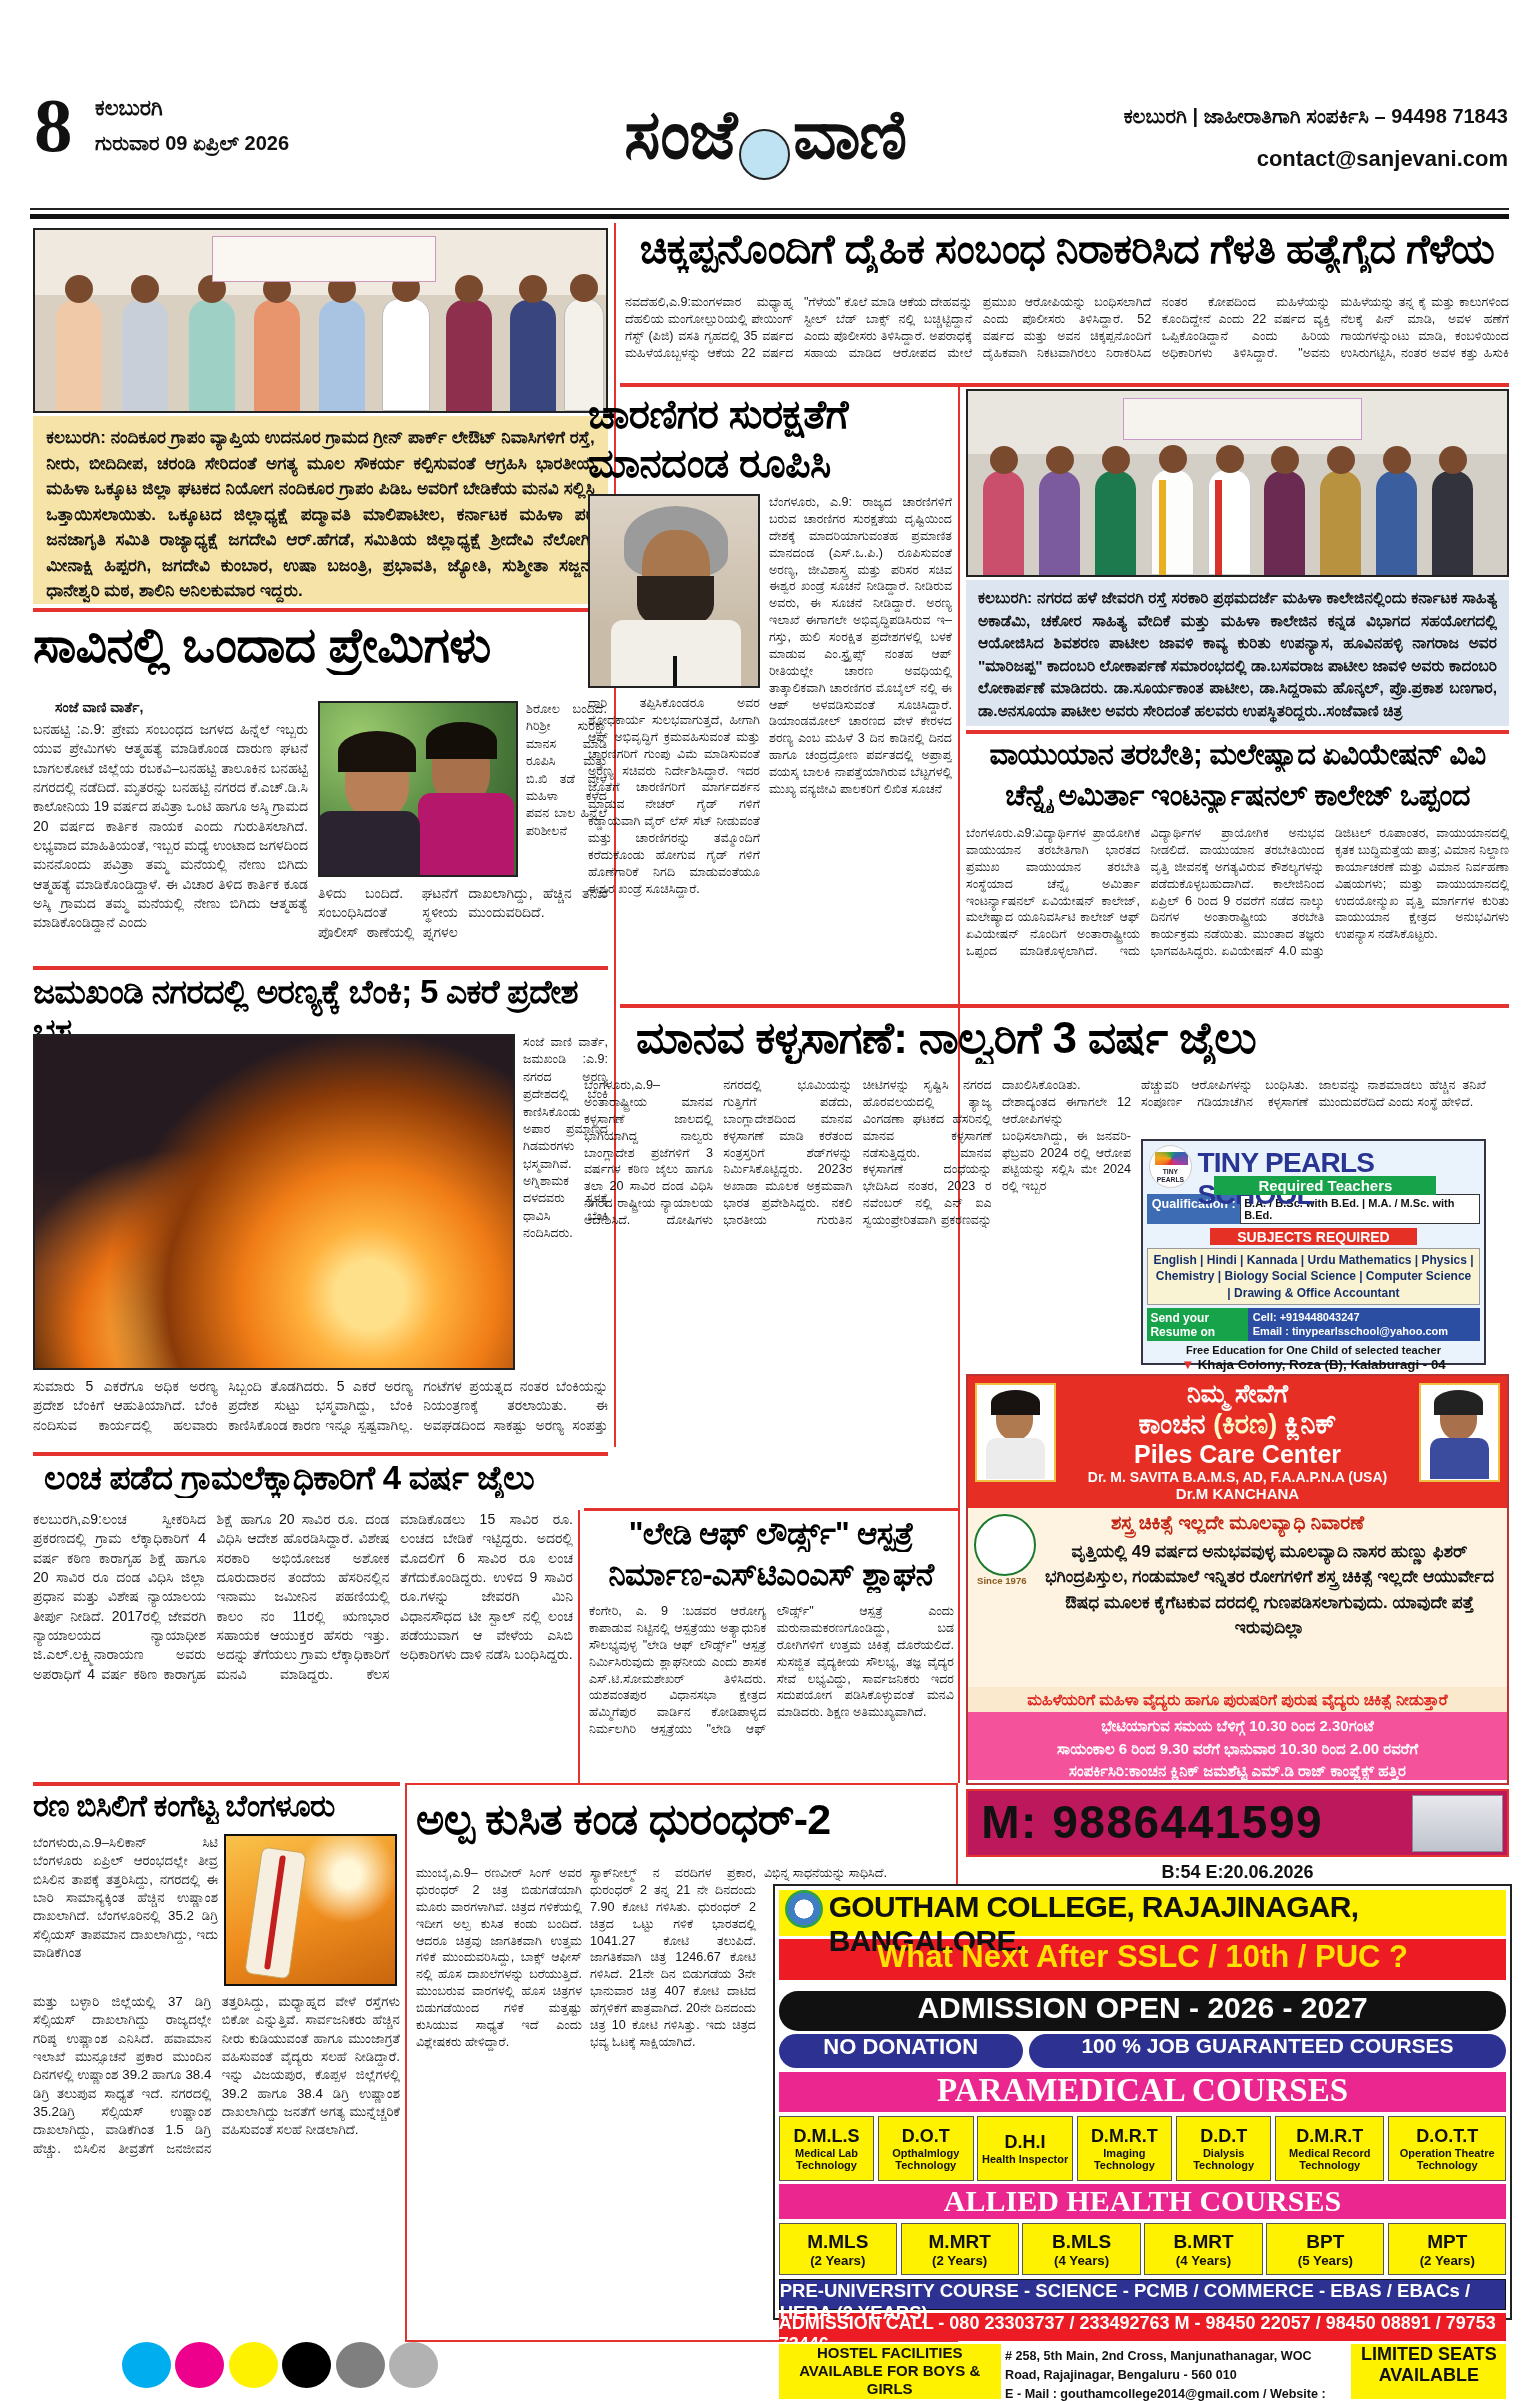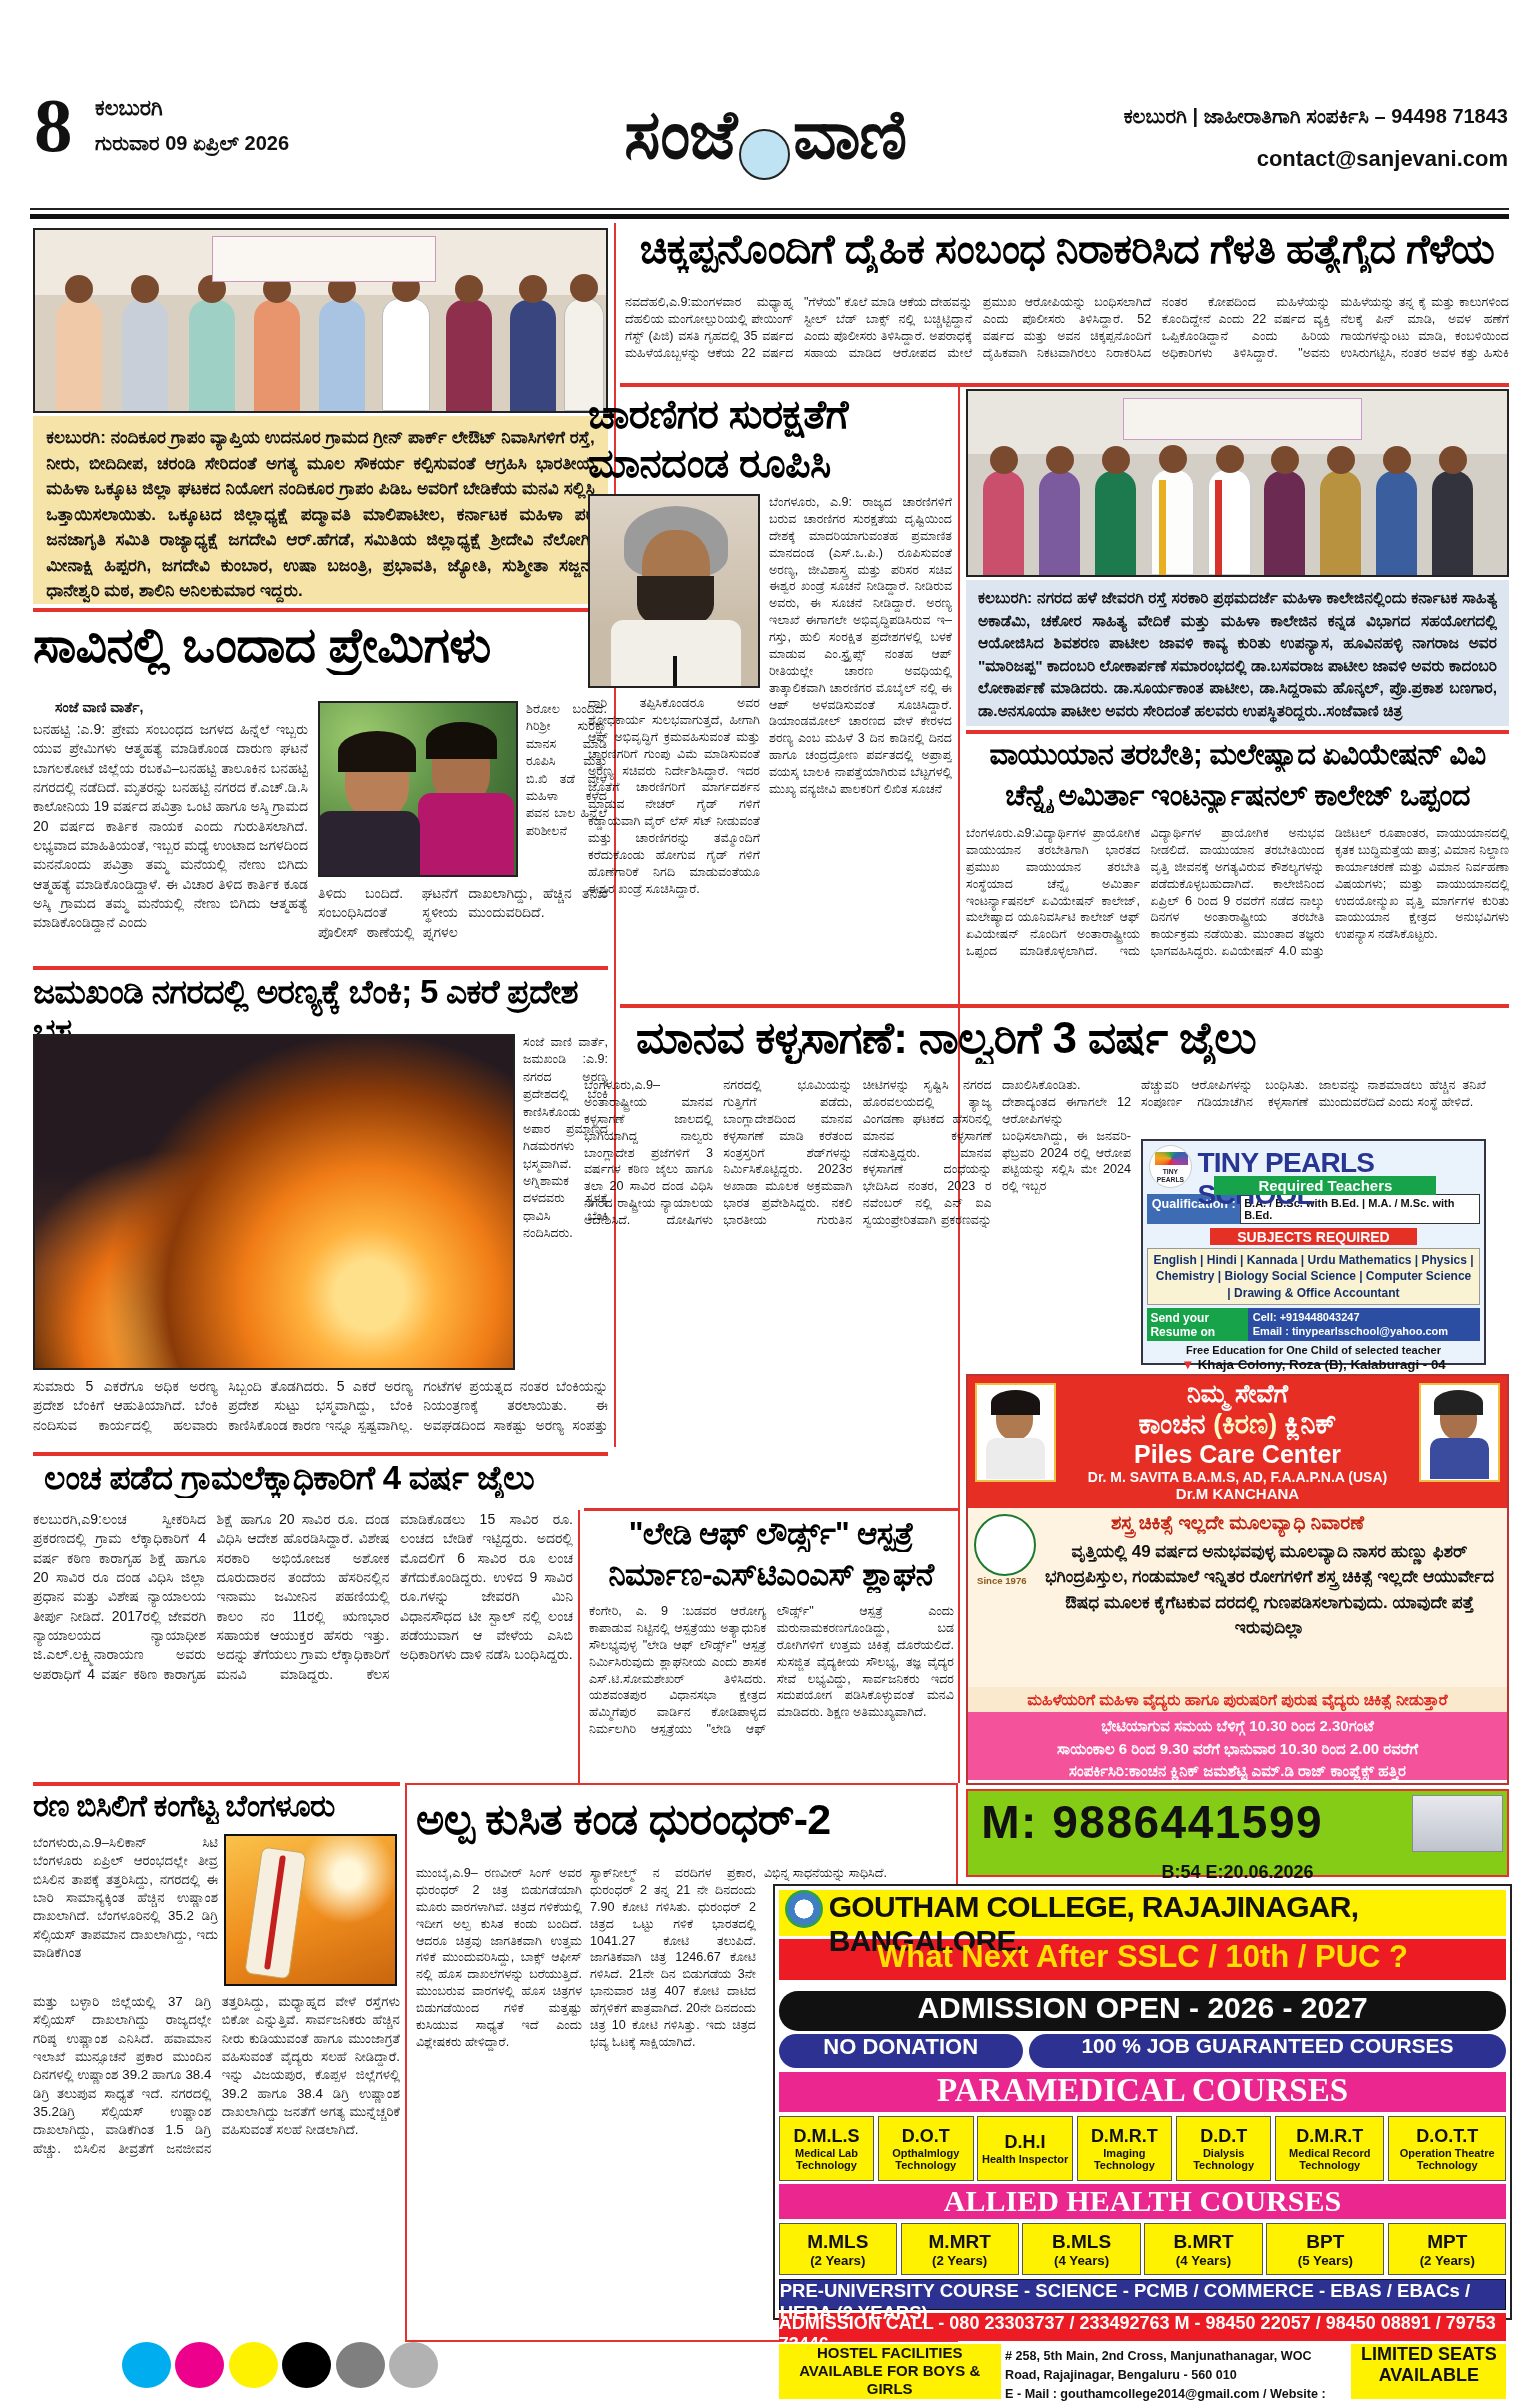--- a/index.html
+++ b/index.html
@@ -203,21 +203,21 @@
       <div style="margin-left:64px;margin-top:4.4px;font-size:17px;font-weight:700;line-height:1.5;text-align:center;">ವೃತ್ತಿಯಲ್ಲಿ 49 ವರ್ಷದ ಅನುಭವವುಳ್ಳ ಮೂಲವ್ಯಾದಿ ನಾಸರ ಹುಣ್ಣು ಫಿಶರ್ ಭಗಿಂದ್ರಪಿಸ್ತುಲ, ಗಂಡುಮಾಲೆ ಇನ್ನಿತರ ರೋಗಗಳಿಗೆ ಶಸ್ತ್ರ ಚಿಕಿತ್ಸೆ ಇಲ್ಲದೇ ಆಯುರ್ವೇದ ಔಷಧ ಮೂಲಕ ಕೈಗೆಟಕುವ ದರದಲ್ಲಿ ಗುಣಪಡಿಸಲಾಗುವುದು. ಯಾವುದೇ ಪತ್ತೆ ಇರುವುದಿಲ್ಲಾ</div>
     </div>
     <div style="background:#fbe9ce;color:#e0231c;font-size:15.5px;font-weight:800;text-align:center;padding:3.7px 1.5px;">ಮಹಿಳೆಯರಿಗೆ ಮಹಿಳಾ ವೈದ್ಯರು ಹಾಗೂ ಪುರುಷರಿಗೆ ಪುರುಷ ವೈದ್ಯರು ಚಿಕಿತ್ಸೆ ನೀಡುತ್ತಾರೆ</div>
     <div style="background:#f4539b;color:#fff;font-weight:800;text-align:center;font-size:15px;line-height:1.5;padding-top:3px;height:68px;box-sizing:border-box;">
       <div>ಭೇಟಿಯಾಗುವ ಸಮಯ ಬೆಳಿಗ್ಗೆ 10.30 ರಿಂದ 2.30ಗಂಟೆ</div>
       <div>ಸಾಯಂಕಾಲ 6 ರಿಂದ 9.30 ವರೆಗೆ ಭಾನುವಾರ 10.30 ರಿಂದ 2.00 ರವರೆಗೆ</div>
       <div>ಸಂಪರ್ಕಿಸಿರಿ:ಕಾಂಚನ ಕ್ಲಿನಿಕ್ ಜಮಶೆಟ್ಟಿ ಎಮ್.ಡಿ ರಾಜ್ ಕಾಂಪ್ಲೆಕ್ಸ್ ಹತ್ತಿರ</div>
     </div>
   </div>
 
-  <div class="abs" style="left:966px;top:1789px;width:543px;height:88px;border:2.2px solid #e4332e;box-sizing:border-box;background:#84cc16;">
+  <div class="abs" style="left:966px;top:1789px;width:543px;height:68px;border:2.2px solid #e4332e;box-sizing:border-box;background:#be185d;">
     <span style="position:absolute;left:13.3px;top:4.4px;font-size:46px;font-weight:800;letter-spacing:1.5px;">M:  9886441599</span>
     <span style="position:absolute;right:4.4px;top:3.7px;width:89px;height:55px;background:linear-gradient(#e8e8ee,#bfc4cc);border:0.7px solid #889;display:block;"></span>
   </div>
   <div class="abs" style="left:966px;top:1862px;width:543px;text-align:center;font-size:18px;font-weight:800;">B:54 E:20.06.2026</div>
 
   <div class="abs vrule" style="left:578px;top:1510px;height:274px;"></div>
   <div class="abs" style="left:584px;top:1508px;width:374px;height:3px;background:#e4332e;"></div>
   <div class="abs hl" style="left:584px;top:1516px;width:374px;font-size:31px;text-align:center;">"ಲೇಡಿ ಆಫ್ ಲೌರ್ಡ್ಸ್" ಆಸ್ಪತ್ರೆ</div>
   <div class="abs hl" style="left:584px;top:1557px;width:374px;font-size:31px;text-align:center;">ನಿರ್ಮಾಣ-ಎಸ್‌ಟಿಎಂಎಸ್ ಶ್ಲಾಘನೆ</div>
   <div class="abs bts col2" style="left:589px;top:1603px;width:365px;height:176px;">ಕೆಂಗೇರಿ, ಎ. 9 :ಬಡವರ ಆರೋಗ್ಯ ಕಾಪಾಡುವ ನಿಟ್ಟಿನಲ್ಲಿ ಆಸ್ಪತ್ರೆಯು ಅತ್ಯಾಧುನಿಕ ಸೌಲಭ್ಯವುಳ್ಳ "ಲೇಡಿ ಆಫ್ ಲೌರ್ಡ್ಸ್" ಆಸ್ಪತ್ರೆ ನಿರ್ಮಿಸಿರುವುದು ಶ್ಲಾಘನೀಯ ಎಂದು ಶಾಸಕ ಎಸ್.ಟಿ.ಸೋಮಶೇಖರ್ ತಿಳಿಸಿದರು. ಯಶವಂತಪುರ ವಿಧಾನಸಭಾ ಕ್ಷೇತ್ರದ ಹೆಮ್ಮಿಗೆಪುರ ವಾರ್ಡಿನ ಕೋಡಿಪಾಳ್ಯದ ನಿರ್ಮಲಗಿರಿ ಆಸ್ಪತ್ರೆಯು "ಲೇಡಿ ಆಫ್ ಲೌರ್ಡ್ಸ್" ಆಸ್ಪತ್ರೆ ಎಂದು ಮರುನಾಮಕರಣಗೊಂಡಿದ್ದು, ಬಡ ರೋಗಿಗಳಿಗೆ ಉತ್ತಮ ಚಿಕಿತ್ಸೆ ದೊರೆಯಲಿದೆ. ಸುಸಜ್ಜಿತ ವೈದ್ಯಕೀಯ ಸೌಲಭ್ಯ, ತಜ್ಞ ವೈದ್ಯರ ಸೇವೆ ಲಭ್ಯವಿದ್ದು, ಸಾರ್ವಜನಿಕರು ಇದರ ಸದುಪಯೋಗ ಪಡಿಸಿಕೊಳ್ಳುವಂತೆ ಮನವಿ ಮಾಡಿದರು. ಶಿಕ್ಷಣ ಅತಿಮುಖ್ಯವಾಗಿದೆ.</div>

